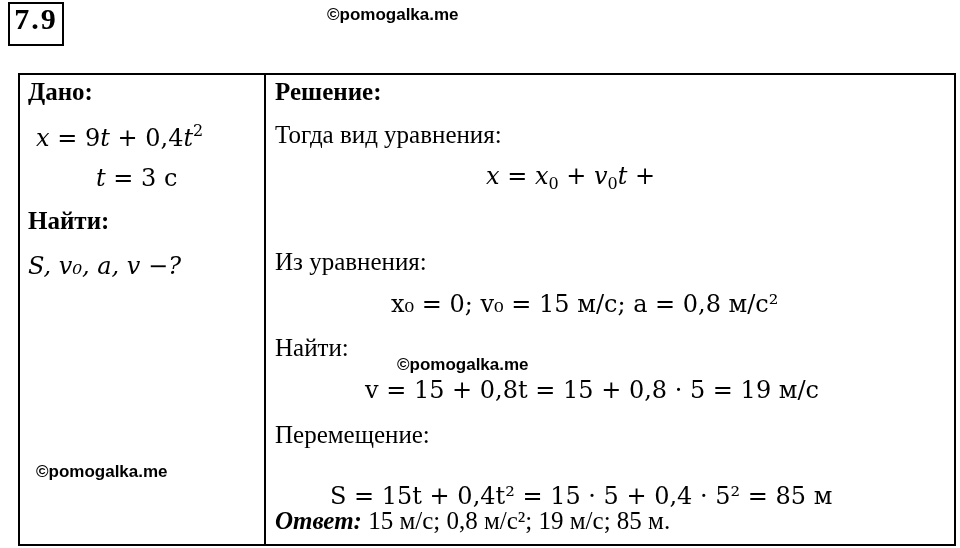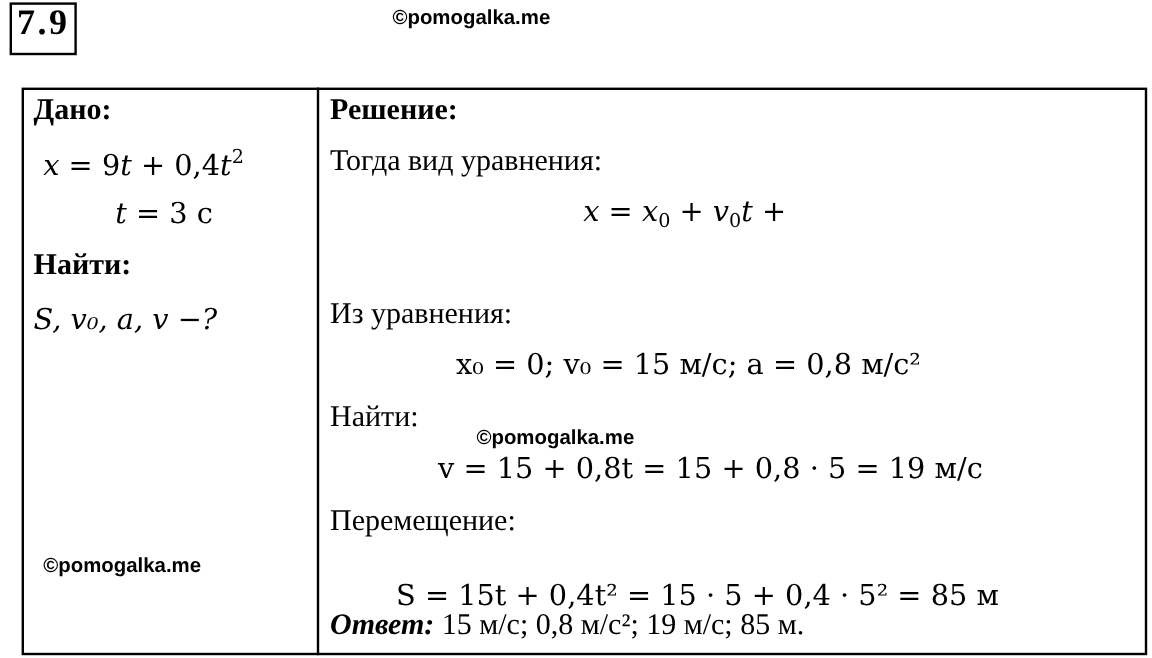--- a/index.html
+++ b/index.html
@@ -41,21 +41,21 @@
 <div class="abs h" style="left:28px; top:207px;">Найти:</div>
 <div class="abs m mi" style="left:28px; top:252px;">S, v₀, a, v −?</div>
 <div class="abs wm" style="left:36px; top:462px;">©pomogalka.me</div>
 
 <div class="abs h" style="left:275px; top:78px;">Решение:</div>
 <div class="abs t" style="left:275px; top:121px;">Тогда вид уравнения:</div>
 <div class="abs m" style="left:486px; top:162px;">
   <span class="mi">x</span> = <span class="mi">x</span><sub>0</sub> + <span class="mi">v</span><sub>0</sub><span class="mi">t</span> +
 </div>
 <div class="abs t" style="left:275px; top:248px;">Из уравнения:</div>
-<div class="abs m" style="left:380px; top:290px;text-align:right;">x₀ = 0;  v₀ = 15 м/с;  a = 0,8  м/с²</div>
+<div class="abs m" style="left:391px; top:290px;text-align:right;">x₀ = 0;  v₀ = 15 м/с;  a = 0,8  м/с²</div>
 <div class="abs t" style="left:275px; top:334px;">Найти:</div>
 <div class="abs wm" style="left:397px; top:355px;">©pomogalka.me</div>
 <div class="abs m" style="left:365px; top:376px;">v = 15 + 0,8t = 15 + 0,8 · 5 = 19 м/с</div>
 <div class="abs t" style="left:275px; top:421px;">Перемещение:</div>
 <div class="abs m" style="left:330px; top:463px;margin-top:19px;">S = 15t + 0,4t² = 15 · 5 + 0,4 · 5² = 85 м</div>
 <div class="abs t" style="left:275px; top:507px;">
   <b><i>Ответ:</i></b><span> 15 м/с; 0,8 м/с²; 19 м/с; 85 м.</span>
 </div>
 
 </body></html>

